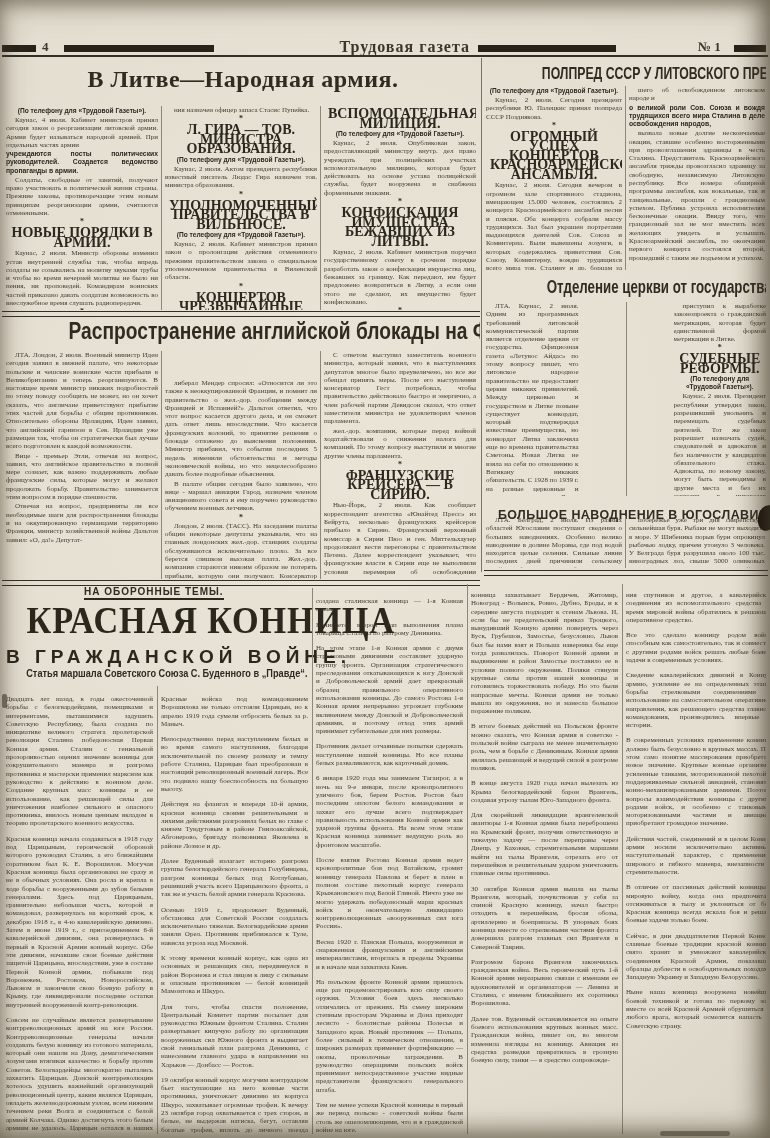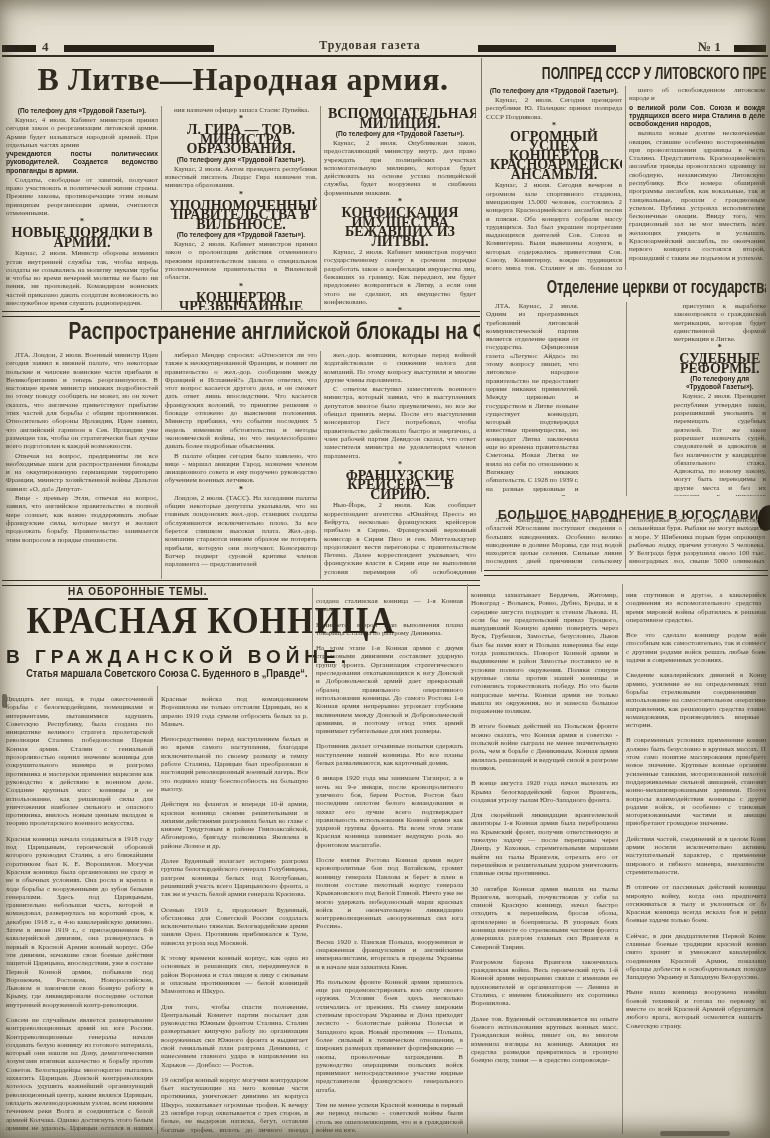--- a/index.html
+++ b/index.html
@@ -6,29 +6,29 @@
   .page{position:relative;width:770px;height:1138px;margin:0 auto;overflow:hidden;
     background:
       radial-gradient(ellipse 120% 100% at 45% 40%, #e9e4d5 0%, #e3ded0 55%, #d6d1c2 82%, #bdb8a8 100%),
       #e3ded0;
     font-family:"Liberation Serif","DejaVu Serif",serif;color:#3a362c;}
   .scan-vignette{position:absolute;inset:0;pointer-events:none;
     box-shadow:inset 0 0 34px rgba(80,70,50,.35), inset -14px 0 22px rgba(60,52,36,.38), inset 0 -10px 18px rgba(70,62,44,.30), inset 0 6px 14px rgba(90,82,62,.22);}
   
   .hbar{position:absolute;top:45px;height:7px;background:#27231a;}
   .pgnum{position:absolute;top:39px;font-weight:bold;font-size:13px;}
-  .masthead{position:absolute;top:38px;left:270px;width:200px;text-align:center;font-weight:bold;font-size:12px;letter-spacing:1px;white-space:nowrap;}
+  .masthead{position:absolute;top:38px;left:270px;width:200px;text-align:right;font-weight:bold;font-size:16px;letter-spacing:1px;white-space:nowrap;}
   .issue{position:absolute;top:39px;left:698px;font-weight:bold;font-size:13px;}
   .head-rule{position:absolute;top:55px;left:2px;width:766px;height:2px;background:#332f25;}
   
   .sec{position:absolute;overflow:hidden;}
   .vdiv{position:absolute;width:1px;background:#7a7466;}
   .hrule2{position:absolute;height:4px;border-top:1.5px solid #332f25;border-bottom:1px solid #332f25;}
   
-  .head-serif{margin:0;text-align:center;font-weight:bold;font-size:32px;line-height:42px;letter-spacing:.5px;white-space:nowrap;color:#2f2b21;}
+  .head-serif{margin:0;text-align:center;font-weight:bold;font-size:24px;line-height:42px;letter-spacing:.5px;white-space:nowrap;color:#2f2b21;}
   .head-cond{margin:0;text-align:center;color:#2f2b21;}
   .head-cond>span{display:inline-block;font-family:"Liberation Sans","DejaVu Sans",sans-serif;font-weight:bold;white-space:nowrap;transform-origin:center;}
   .hc-polpred>span{font-size:17px;transform:scaleX(.72);}
   .hc-church>span{font-size:19px;transform:scaleX(.70);}
   .hc-blockade>span{font-size:24px;transform:scaleX(.80);}
   .hc-flood>span{font-size:13.5px;transform:scaleX(.92);letter-spacing:.5px;}
   .kicker{position:absolute;font-family:"Liberation Sans",sans-serif;font-weight:bold;font-size:10px;letter-spacing:1px;border-bottom:2px solid #2c2820;padding-bottom:1px;white-space:nowrap;color:#2f2b21;}
   .cav-h1{position:absolute;width:322px;text-align:center;font-weight:bold;font-size:38px;line-height:40px;white-space:nowrap;color:#2b271d;}
   .cav-h1>span{display:inline-block;transform:scaleX(.9);transform-origin:center;letter-spacing:1px;}
   .cav-h2{position:absolute;width:322px;text-align:center;font-family:"Liberation Sans",sans-serif;font-weight:bold;font-size:19px;letter-spacing:5px;white-space:nowrap;color:#2b271d;}
@@ -168,43 +168,43 @@
 
   <div class="hrule2" style="left:2px;top:311px;width:478px;"></div>
   <div class="hrule2" style="left:484px;top:570px;width:284px;"></div>
   <div class="hrule2" style="left:2px;top:580px;width:478px;"></div>
 
   <section class="sec" id="sec-blockade" style="left:6px;top:317px;width:474px;height:262px;">
     <h2 class="head-cond hc-blockade"><span>Распространение  английской  блокады  на  Францию.</span></h2>
     <div class="cols" style="left:0;top:34px;width:474px;height:228px;">
       <div class="col" style="width:152px;height:228px;">
           <p class="para">ЛТА. Лондон, 2 июля. Военный министр Иден сегодня заявил в нижней палате, что некоторые польские и чешские воинские части прибыли в Великобританию и теперь реорганизуются. В настоящее время министр никаких подробностей по этому поводу сообщить не может, но он хочет сказать, что англичане приветствуют прибытие этих частей для борьбы с общим противником. Относительно обороны Ирландии, Иден заявил, что английский гарнизон в Сев. Ирландии уже размещен так, чтобы он стратегически был лучше всего подготовлен к каждой возможности.</p>
+          <p class="para">Вице - премьер Этли, отвечая на вопрос, заявил, что английское правительство в полной мере сознает, как важно поддерживать любые французские силы, которые могут и желают продолжать борьбу. Правительство занимается этим вопросом в порядке спешности.</p>
           <p class="para">Отвечая на вопрос, предприняты ли все необходимые шаги для распространения блокады и на оккупированную германцами территорию Франции, министр хозяйственной войны Дальтон заявил: «О, да!» Депутат-</p>
-          <p class="para">Вице - премьер Этли, отвечая на вопрос, заявил, что английское правительство в полной мере сознает, как важно поддерживать любые французские силы, которые могут и желают продолжать борьбу. Правительство занимается этим вопросом в порядке спешности.</p>
-        </div>
-      <div class="vr"></div>
-      <div class="col" style="width:152px;height:228px;">
+        </div>
+      <div class="vr"></div>
+      <div class="col" style="width:152px;height:228px;margin-top:28px;">
           <p class="para">либерал Мендер спросил: «Относится ли это также к неоккупированной Франции, и помнит ли правительство о жел.-дор. сообщении между Францией и Испанией?» Дальтон ответил, что этот вопрос касается другого дела, и он сможет дать ответ лишь впоследствии. Что касается французских колоний, то принятие решения о блокаде отложено до выяснения положения. Министр прибавил, что события последних 5 недель изменили обстоятельства и методы экономической войны, но что нецелесообразно давать более подробные объяснения.</p>
           <p class="para">В палате общин сегодня было заявлено, что вице - маршал авиации Гарод, назначен членом авиационного совета и ему поручено руководство обучением военных летчиков.</p>
           <div class="star-sep">*</div>
           <p class="para">Лондон, 2 июля. (ТАСС). На заседании палаты общин некоторые депутаты указывали, что на главных лондонских жел.-дор. станциях солдаты обслуживаются исключительно плохо. За все берется слишком высокая плата. Жел.-дор. компании стараются никоим образом не потерять прибыли, которую они получают. Консерватор Батчер подверг суровой критике членов парламента — представителей</p>
         </div>
       <div class="vr"></div>
       <div class="col" style="width:152px;height:228px;">
+          <p class="para">С ответом выступил заместитель военного министра, который заявил, что в выступлениях депутатов многое было преувеличено, но все же обещал принять меры. После его выступления консерватор Гест потребовал, чтобы правительство действовало быстро и энергично, а член рабочей партии Девидсон сказал, что ответ заместителя министра не удовлетворил членов парламента.</p>
           <p class="para">жел.-дор. компании, которые перед войной ходатайствовали о снижении налога для компаний. По этому вопросу выступили и многие другие члены парламента.</p>
-          <p class="para">С ответом выступил заместитель военного министра, который заявил, что в выступлениях депутатов многое было преувеличено, но все же обещал принять меры. После его выступления консерватор Гест потребовал, чтобы правительство действовало быстро и энергично, а член рабочей партии Девидсон сказал, что ответ заместителя министра не удовлетворил членов парламента.</p>
           <div class="star-sep">*</div>
           <div class="subhead">ФРАНЦУЗСКИЕ КРЕЙСЕРА — В СИРИЮ.</div>
           <p class="para">Нью-Йорк, 2 июля. Как сообщает корреспондент агентства «Юнайтед Пресс» из Бейрута, несколько французских крейсеров прибыло в Сирию. Французский верховный комиссар в Сирии Пюо и ген. Миттельхаузер продолжают вести переговоры с правительством Петена. Далее корреспондент указывает, что французские власти в Сирии еще не выполнили условия перемирия об освобождении интернированных германских граждан.</p>
         </div>
     </div>
   </section>
 
   <section class="sec" id="sec-cavalry" style="left:6px;top:584px;width:760px;height:550px;">
-    <div class="kicker" style="left:62px;top:2px;">НА ОБОРОННЫЕ ТЕМЫ.</div>
+    <div class="kicker" style="left:78px;top:2px;">НА ОБОРОННЫЕ ТЕМЫ.</div>
     <div class="cav-h1" style="left:0;top:16px;"><span>КРАСНАЯ КОННИЦА</span></div>
     <div class="cav-h2" style="left:0;top:62px;">В ГРАЖДАНСКОЙ ВОЙНЕ.</div>
     <div class="cav-by" style="left:0;top:84px;"><span>Статья маршала Советского Союза С. Буденного в „Правде“.</span></div>
 
     <div class="cavcol" style="left:0;top:104px;height:446px;">
         <p class="para">Двадцать лет назад, в годы ожесточенной борьбы с белогвардейцами, помещиками и интервентами, пытавшимися задушить Советскую Республику, была создана по инициативе великого стратега пролетарской революции Сталина победоносная Первая Конная армия. Сталин с гениальной прозорливостью оценил значение конницы для сокрушительного маневра и разгрома противника и мастерски применил марксизм как руководство к действию в военном деле. Создание крупных масс конницы и ее использование, как решающей силы для уничтожения наиболее сильного и опасного противника, явилось новым ценным вкладом в теорию пролетарского военного искусства.</p>
         <p class="para">Красная конница начала создаваться в 1918 году под Царицыным, героической обороной которого руководил Сталин, а его ближайшим соратником был К. Е. Ворошилов. Могучая Красная конница была организована не сразу и не в обычных условиях. Она росла и крепла в ходе борьбы с вооруженными до зубов белыми генералами. Здесь под Царицыным, сравнительно небольшая часть, которой я командовал, развернулась на короткий срок, к декабрю 1918 г., в 4-ю кавалерийскую дивизию. Затем в июне 1919 г., с присоединением 6-й кавалерийской дивизии, она развернулась в первый в Красной Армии конный корпус. Обе эти дивизии, начавшие свои боевые действия защитой Царицына, впоследствии, уже в составе Первой Конной армии, побывали под Воронежем, Ростовом, Новороссийском, Львовом и закончили свою боевую работу в Крыму, где ликвидировали последние остатки внутренней вооруженной контр-революции.</p>
         <p class="para">Совсем не случайным является развертывание контрреволюционных армий на юге России. Контрреволюционные генералы начали создавать белую конницу из готового материала, который они нашли на Дону, демагогическими лозунгами втягивая казачество в борьбу против Советов. Белогвардейцы многократно пытались захватить Царицын. Донской контрреволюции хотелось удушить важнейший организующий революционный центр, каким являлся Царицын, овладеть железнодорожным узлом, всем нижним течением реки Волга и соединиться с белой армией Колчака. Однако достигнуть этого белым армиям не удалось. Царицын остался в наших руках.</p>
       </div>
     <div class="cavsep" style="left:151px;top:102px;height:448px;"></div>

